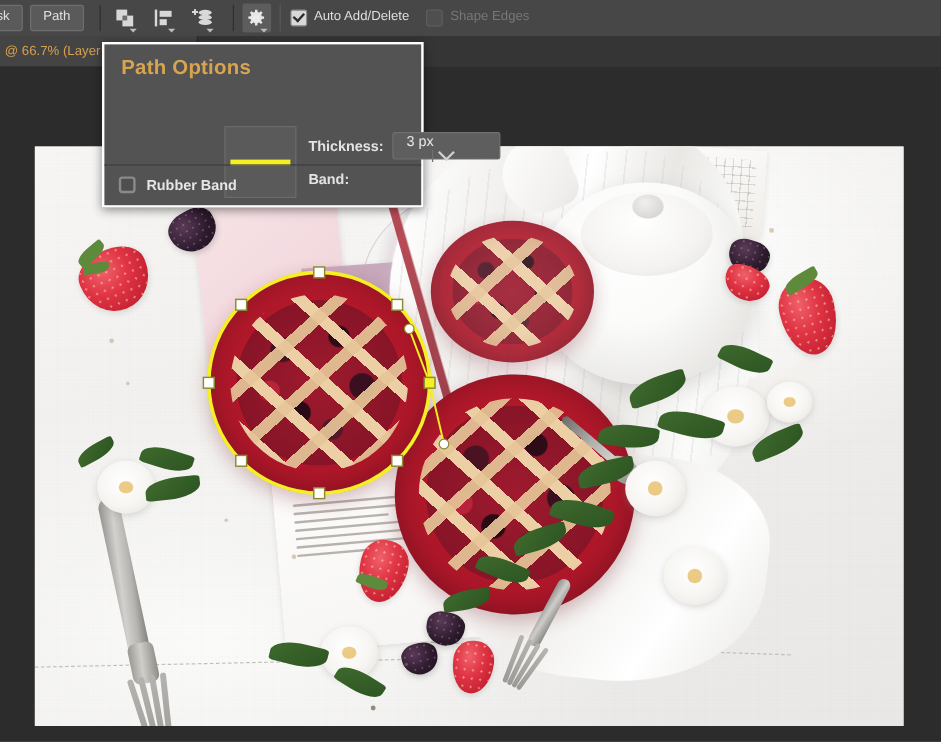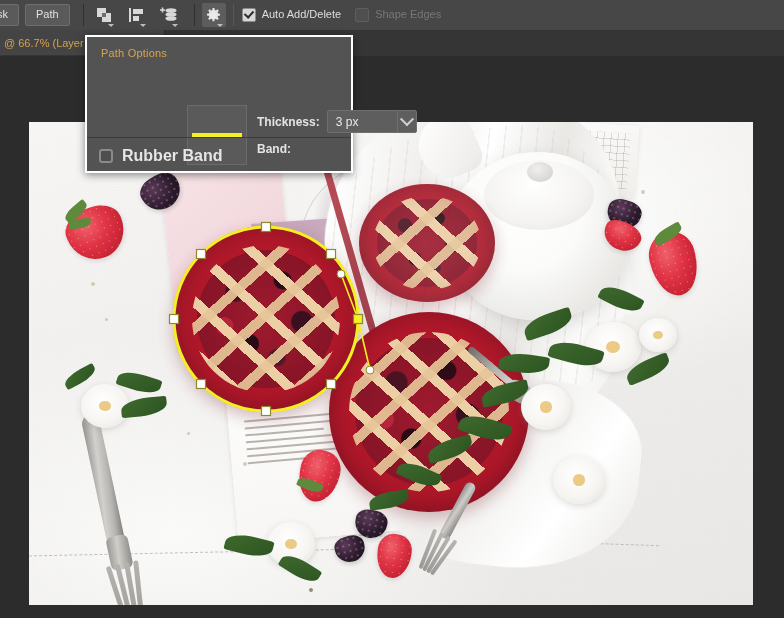--- a/index.html
+++ b/index.html
@@ -326,21 +326,21 @@
 
   
   #path-options-panel{
     position:absolute;left:85px;top:35px;width:268px;height:138px;
     background:#535353;border:2px solid #ffffff;
     box-shadow:0 2px 8px rgba(0,0,0,.45);
     box-sizing:border-box;
   }
   #panel-title{
     position:absolute;left:14px;top:10px;
-    color:#d9a44f;font-size:11px;font-weight:normal;letter-spacing:.2px;text-align:center;
+    color:#d9a44f;font-size:17px;font-weight:bold;letter-spacing:.2px;text-align:center;
   }
   #preview-box{
     position:absolute;left:100px;top:68px;width:60px;height:60px;
     background:#5a5a5a;border:1px solid #6b6b6b;box-sizing:border-box;
   }
   #preview-line{
     position:absolute;left:4px;top:27px;width:50px;height:5px;background:#f4f024;
   }
   .field-row{position:absolute;display:flex;align-items:center;}
   #thickness-row{left:170px;top:73px;}
@@ -352,36 +352,36 @@
   }
   .combo .val{color:#e8e8e8;font-size:12px;padding:0 8px;white-space:nowrap;}
   .combo .arrowbox{
     width:22px;height:21px;border-left:1px solid #6f6f6f;
     display:flex;align-items:center;justify-content:center;
   }
   .chev{
     width:8px;height:8px;border-right:2px solid #cfcfcf;border-bottom:2px solid #cfcfcf;
     transform:rotate(45deg) translate(-2px,-2px);
   }
-  #thickness-combo{width:90px;}
+  #thickness-combo{width:90px;flex-direction:column;}
   #thickness-combo .val{width:66px;}
   #color-combo{width:118px;}
   #color-swatch{width:26px;height:17px;background:#fbf223;margin-left:4px;}
   #color-combo .val{width:64px;padding-left:5px;}
   #panel-divider{
     position:absolute;left:0;top:100px;right:0;height:1px;background:#3c3c3c;
   }
   #rubber-band-row{
     position:absolute;left:12px;top:110px;display:flex;align-items:center;
   }
   #rubber-band-box{
     width:14px;height:14px;border:2px solid #8a8a8a;border-radius:3px;background:#4f4f4f;
     margin-right:9px;box-sizing:border-box;
   }
-  #rubber-band-label{color:#e6e6e6;font-size:16px;font-weight:bold;}
+  #rubber-band-label{color:#e6e6e6;font-size:12px;font-weight:bold;}
 </style>
 </head>
 <body>
 
 <div id="options-bar">
 
   <div class="opt-btn" id="mask-button">sk</div>
 
   <div class="opt-btn">Path</div>
 

